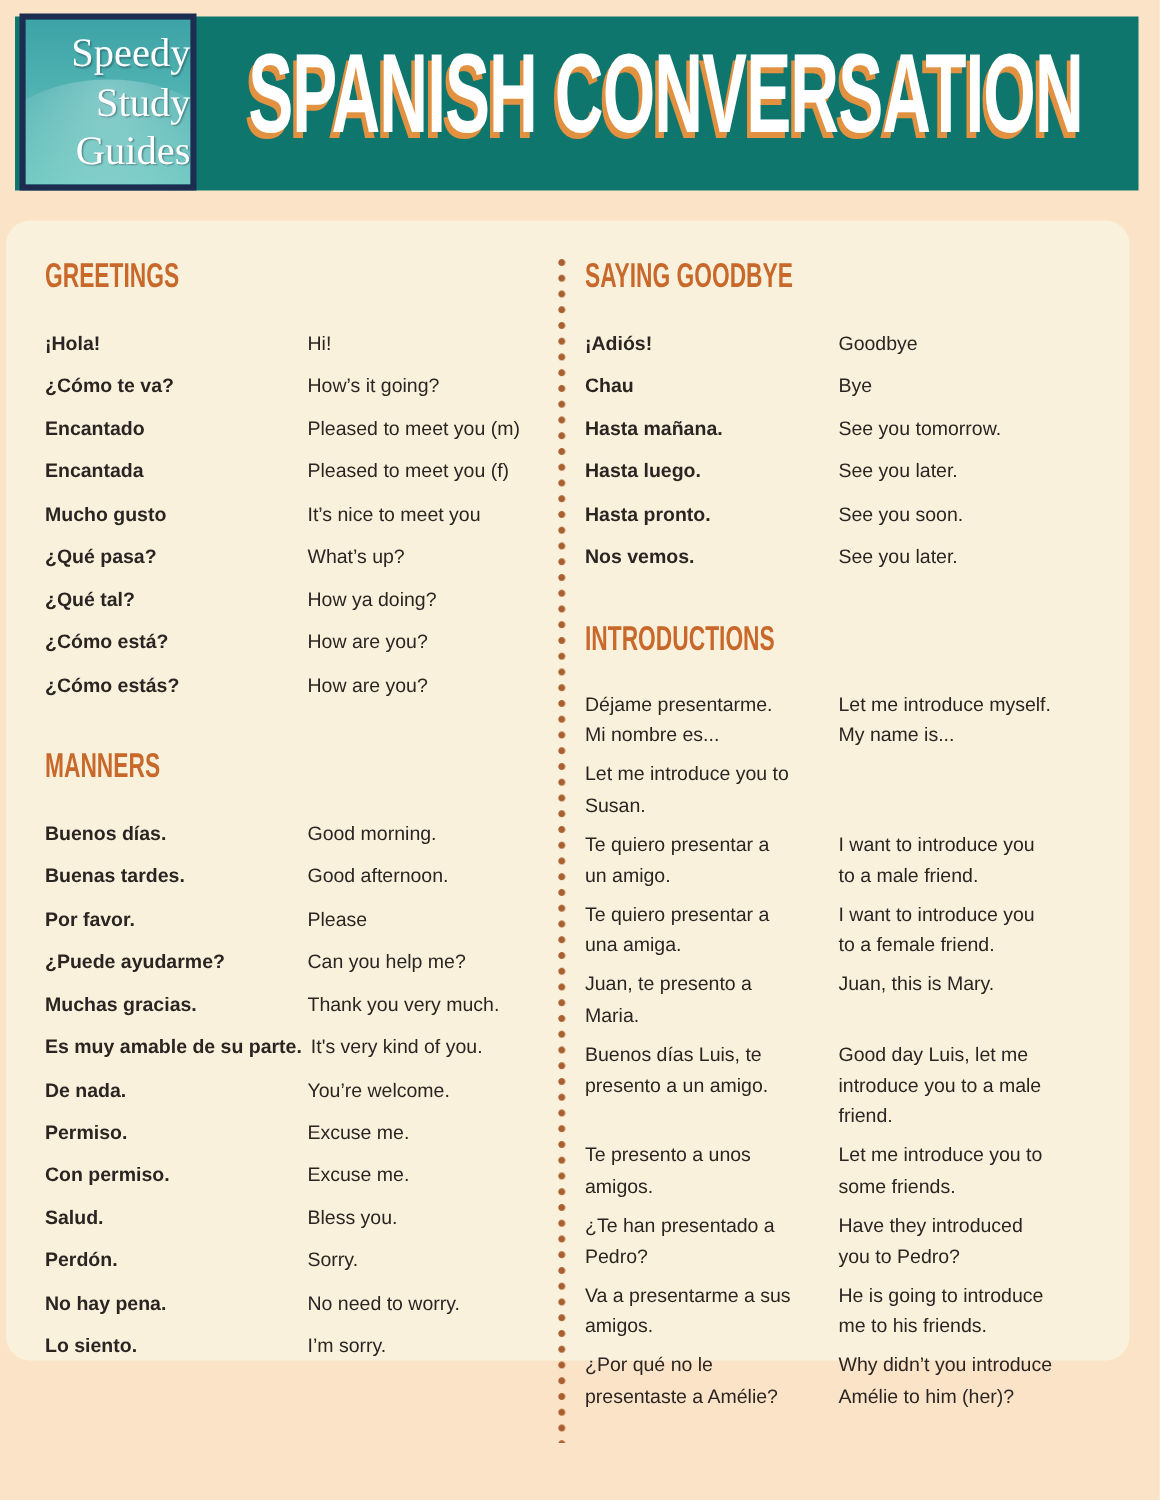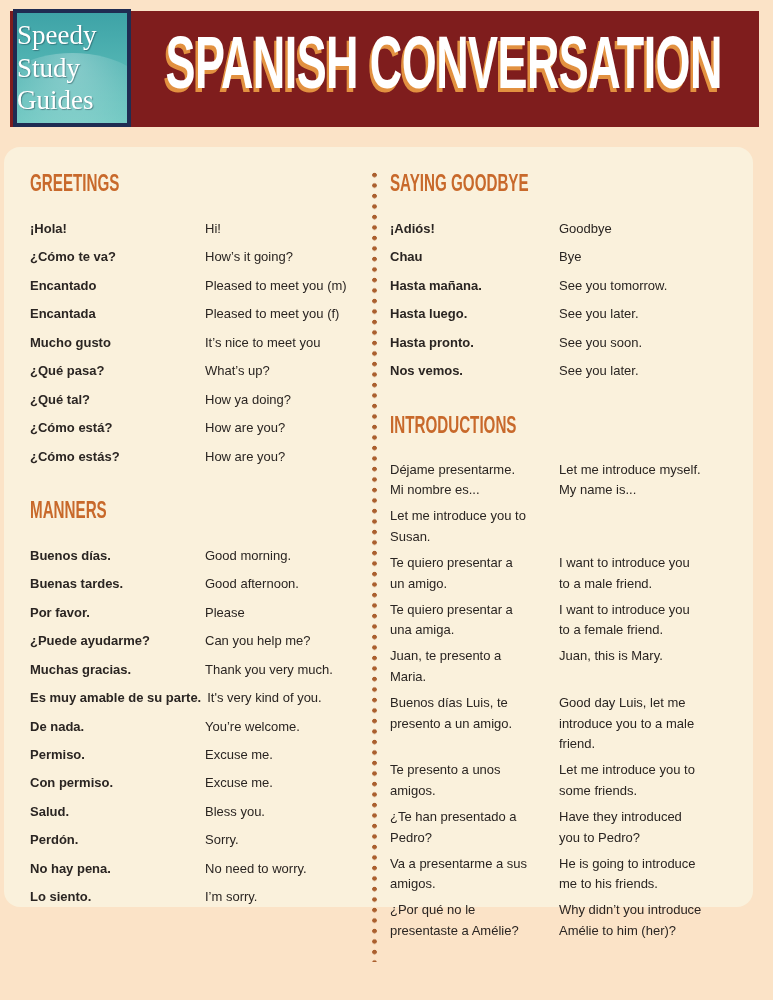--- a/index.html
+++ b/index.html
@@ -5,40 +5,40 @@
   html,body{margin:0;padding:0;}
   body{
     width:773px;height:1000px;position:relative;overflow:hidden;
     background:#FBE3C7;
     font-family:"Liberation Sans","DejaVu Sans",sans-serif;
     color:#2A2522;
   }
   
   .banner{
     position:absolute;left:10px;top:11px;width:749px;height:116px;
-    background:#7f1d1d;
+    background:#0f766e;
   }
   .title-wrap{
     position:absolute;left:118px;right:0;top:0;height:100%;
     display:flex;align-items:center;justify-content:center;
     padding-bottom:14px;box-sizing:border-box;
   }
   .page-title{
     font-weight:bold;font-size:75px;line-height:1;color:#FFFFFF;
     white-space:nowrap;display:inline-block;
     transform:scaleX(0.60);
     letter-spacing:-1px;
     text-shadow:-4px 4px 0 #E29140;
   }
   
   .logo{
     position:absolute;left:13px;top:9px;width:118px;height:118px;
     box-sizing:border-box;border:4px solid #1F2C52;
     background:linear-gradient(180deg,#3EA3A7 0%,#4FB2B1 42%,#74CAC4 100%);
-    display:flex;flex-direction:column;align-items:flex-start;justify-content:center;
+    display:flex;flex-direction:column;align-items:flex-end;justify-content:center;
     z-index:3;overflow:hidden;
     font-family:"Liberation Serif","DejaVu Serif",serif;
     font-size:27px;line-height:1.2;color:#FFFFFF;
     text-shadow:1px 1px 1px rgba(30,60,70,0.45);
   }
   .logo::before{
     content:"";position:absolute;left:-25%;top:36%;width:150%;height:95%;
     border-radius:50%;
     background:radial-gradient(ellipse at 50% 10%,rgba(255,255,255,0.30),rgba(255,255,255,0) 65%);
     pointer-events:none;

